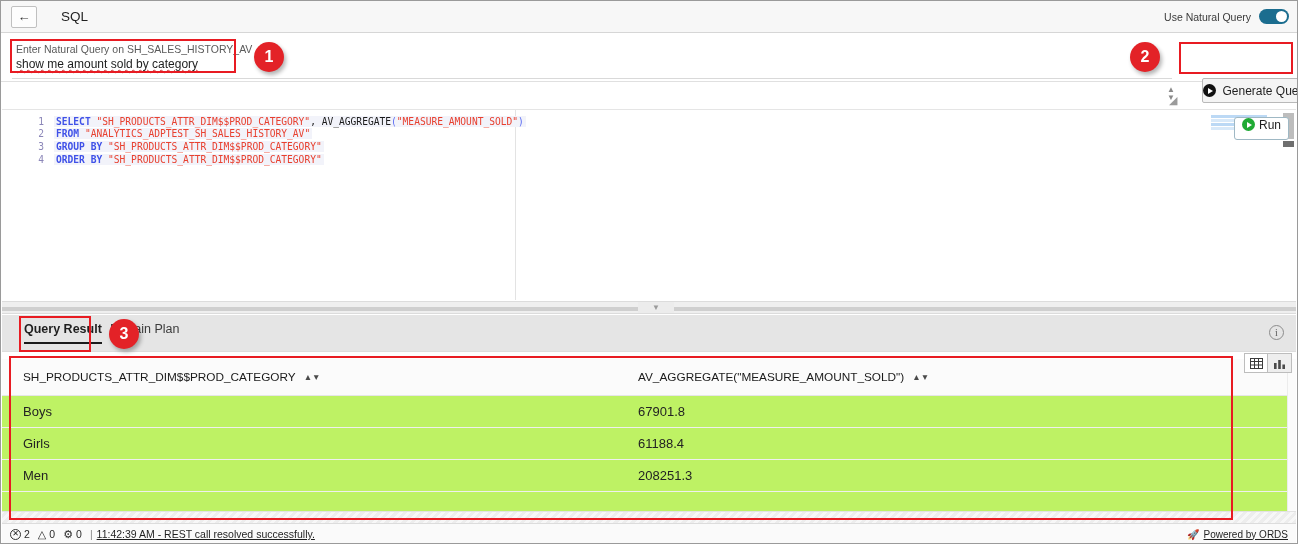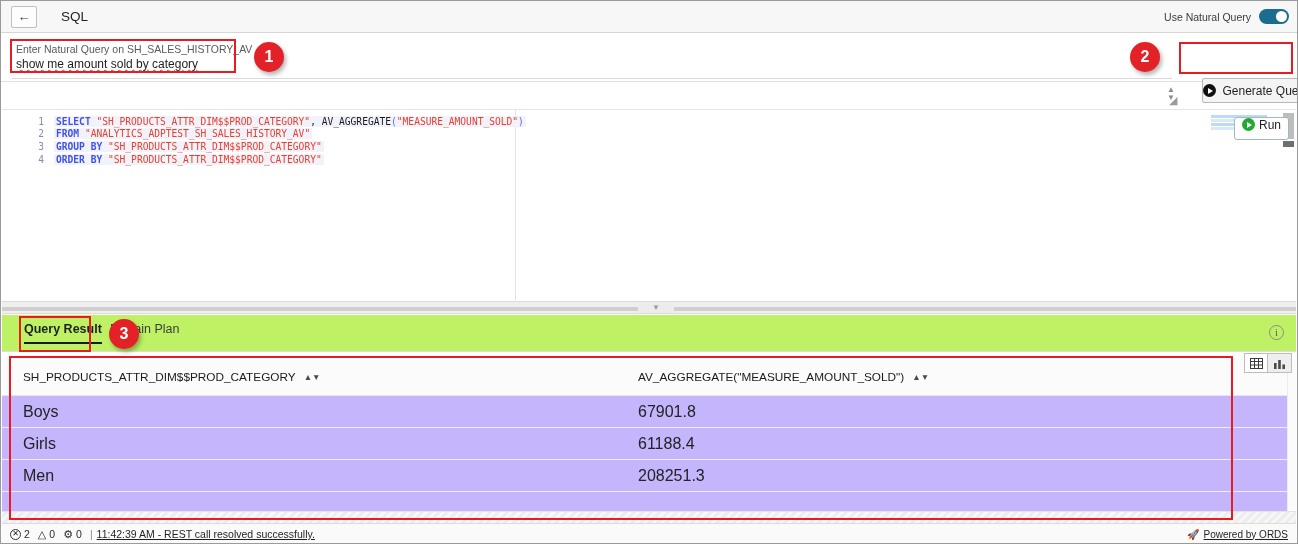--- a/index.html
+++ b/index.html
@@ -241,21 +241,21 @@
     background: #ececec;
     display: flex; align-items: center; justify-content: center;
     color: #9b9b9b; font-size: 8px;
     cursor: ns-resize;
   }
 
   
   .tabsrow {
     position: absolute; left: 1px; top: 314px;
     width: 1294px; height: 37px;
-    background: #bef264;
+    background: #e5e5e5;
     border-bottom: 1px solid #dddddd;
   }
   .tab {
     position: absolute; top: 7px;
     font-size: 12.5px;
     color: #1f1f1f;
     padding-bottom: 6px;
     cursor: pointer;
   }
   .tab.active {
@@ -287,21 +287,21 @@
     border: 1px solid #bdbdbd;
     display: flex; align-items: center; justify-content: center;
     cursor: pointer;
   }
   .vt-btn + .vt-btn { border-left: none; background: #eeeeee; }
 
   
   .grid {
     position: absolute; left: 1px; top: 358px;
     width: 1294px; height: 152px;
-    background: #c4b5fd;
+    background: #bef264;
   }
   .grid-head {
     display: flex;
     height: 37px;
     align-items: center;
     background: #fbfbfb;
     border-bottom: 1px solid #e6e6e6;
   }
   .th {
     font-size: 11.8px;
@@ -315,21 +315,21 @@
     font-size: 8.5px; color: #4a4a4a;
     line-height: 8px;
     display: inline-flex; flex-direction: column;
   }
   .grid-row {
     display: flex;
     height: 32px;
     align-items: center;
     border-bottom: 1px solid #efefef;
   }
-  .td { font-size: 16px; color: #232323; }
+  .td { font-size: 13px; color: #232323; }
   .td.c1 { width: 636px; padding-left: 21px; }
   .td.c2 { flex: 1; }
   .grid-vscroll {
     position: absolute; right: 0; top: 0;
     width: 9px; height: 152px;
     background: #fbfbfb;
     border-left: 1px solid #ececec;
   }
 
   

